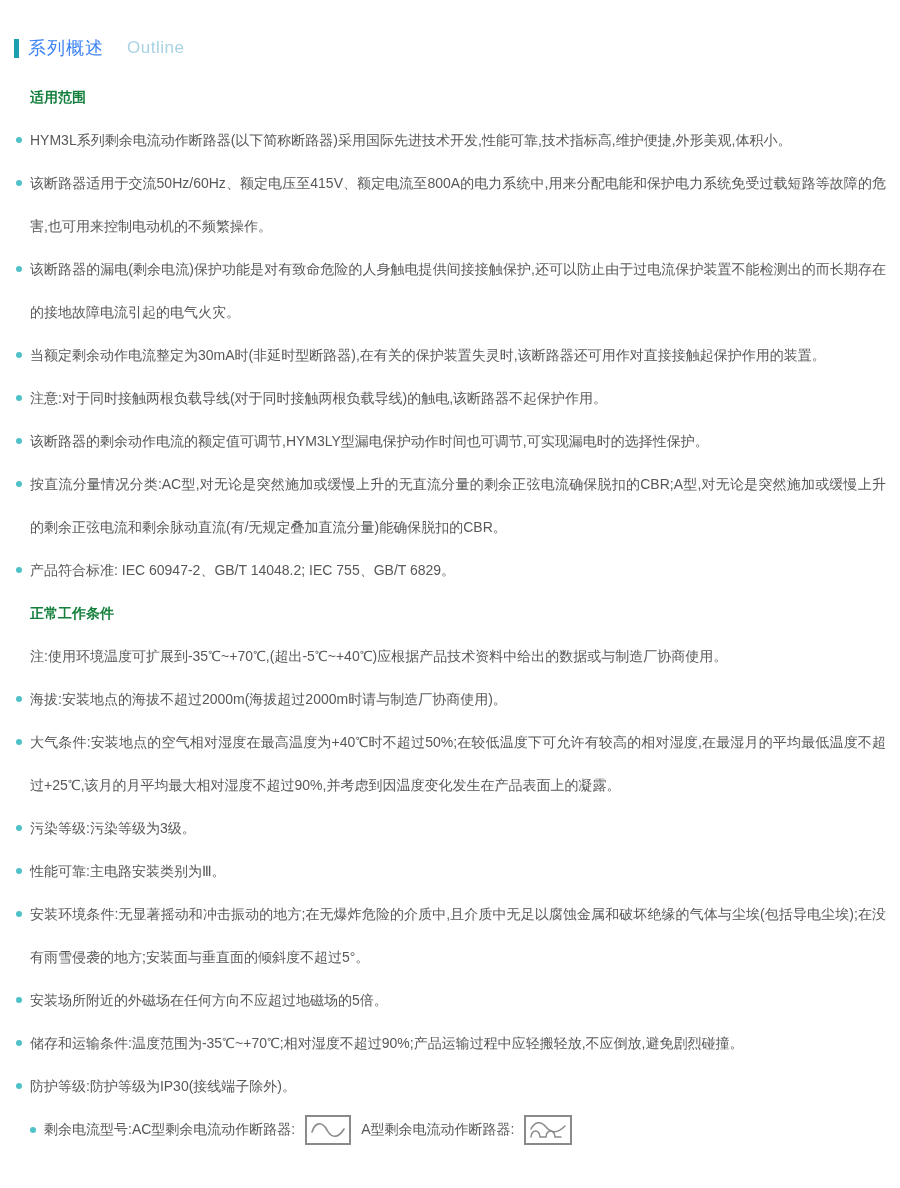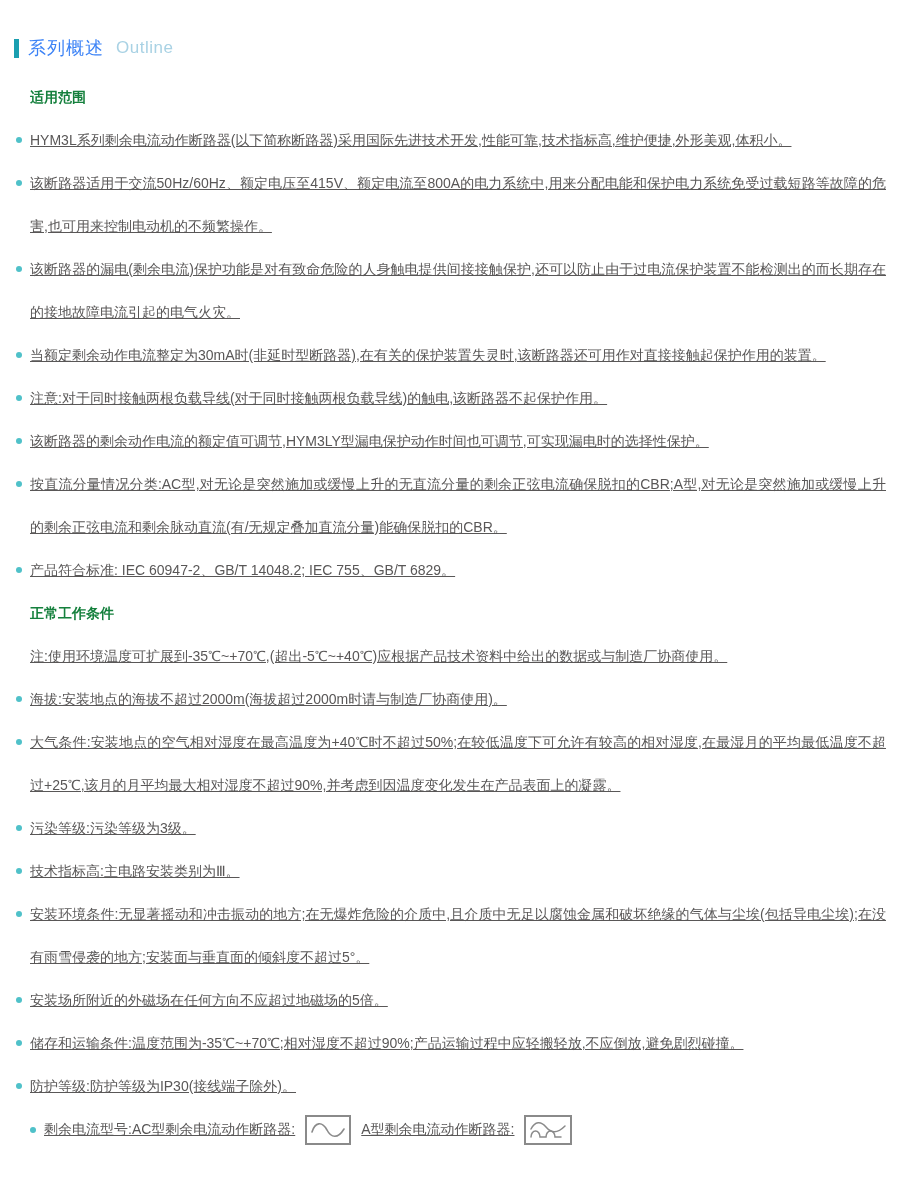--- a/index.html
+++ b/index.html
@@ -27,38 +27,37 @@
     margin-right: 9px;
   }
   .title-zh {
     font-size: 18px;
     color: #3b82f6;
     letter-spacing: 1px;
   }
   .title-en {
     font-size: 17px;
     color: #a9d2e4;
-    margin-left: 12px;
+    margin-left: 23px;
     letter-spacing: 0.5px;
   }
   .sec-heading {
     font-size: 14px;
     font-weight: bold;
     color: #15803d;
     line-height: 43px;
     padding-left: 14px;
   }
   .item {
     position: relative;
     padding-left: 14px;
     font-size: 14px;
     line-height: 43px;
     color: #595757;
     text-align: justify;
-    text-decoration: underline;
   }
   .item .dot {
     position: absolute;
     left: 0;
     top: 18px;
     width: 6px;
     height: 6px;
     border-radius: 50%;
     background: #4fc1c9;
   }
@@ -98,21 +97,21 @@
       <div class="item"><span class="dot"></span><span>当额定剩余动作电流整定为30mA时(非延时型断路器),在有关的保护装置失灵时,该断路器还可用作对直接接触起保护作用的装置。</span></div>
       <div class="item"><span class="dot"></span><span>注意:对于同时接触两根负载导线(对于同时接触两根负载导线)的触电,该断路器不起保护作用。</span></div>
       <div class="item"><span class="dot"></span><span>该断路器的剩余动作电流的额定值可调节,HYM3LY型漏电保护动作时间也可调节,可实现漏电时的选择性保护。</span></div>
       <div class="item"><span class="dot"></span><span>按直流分量情况分类:AC型,对无论是突然施加或缓慢上升的无直流分量的剩余正弦电流确保脱扣的CBR;A型,对无论是突然施加或缓慢上升的剩余正弦电流和剩余脉动直流(有/无规定叠加直流分量)能确保脱扣的CBR。</span></div>
       <div class="item"><span class="dot"></span><span>产品符合标准: IEC 60947-2、GB/T 14048.2;  IEC 755、GB/T 6829。</span></div>
       <div class="sec-heading">正常工作条件</div>
       <div class="item"><span>注:使用环境温度可扩展到-35℃~+70℃,(超出-5℃~+40℃)应根据产品技术资料中给出的数据或与制造厂协商使用。</span></div>
       <div class="item"><span class="dot"></span><span>海拔:安装地点的海拔不超过2000m(海拔超过2000m时请与制造厂协商使用)。</span></div>
       <div class="item"><span class="dot"></span><span>大气条件:安装地点的空气相对湿度在最高温度为+40℃时不超过50%;在较低温度下可允许有较高的相对湿度,在最湿月的平均最低温度不超过+25℃,该月的月平均最大相对湿度不超过90%,并考虑到因温度变化发生在产品表面上的凝露。</span></div>
       <div class="item"><span class="dot"></span><span>污染等级:污染等级为3级。</span></div>
-      <div class="item"><span class="dot"></span><span>技术指标高:主电路安装类别为Ⅲ。</span></div>
+      <div class="item"><span class="dot"></span><span>性能可靠:主电路安装类别为Ⅲ。</span></div>
       <div class="item"><span class="dot"></span><span>安装环境条件:无显著摇动和冲击振动的地方;在无爆炸危险的介质中,且介质中无足以腐蚀金属和破坏绝缘的气体与尘埃(包括导电尘埃);在没有雨雪侵袭的地方;安装面与垂直面的倾斜度不超过5°。</span></div>
       <div class="item"><span class="dot"></span><span>安装场所附近的外磁场在任何方向不应超过地磁场的5倍。</span></div>
       <div class="item"><span class="dot"></span><span>储存和运输条件:温度范围为-35℃~+70℃;相对湿度不超过90%;产品运输过程中应轻搬轻放,不应倒放,避免剧烈碰撞。</span></div>
       <div class="item"><span class="dot"></span><span>防护等级:防护等级为IP30(接线端子除外)。</span></div>
     </div>
 
   <div class="item special">
     <span class="dot"></span>
     <span>剩余电流型号:AC型剩余电流动作断路器:</span>
     <span class="wave-box ac">

